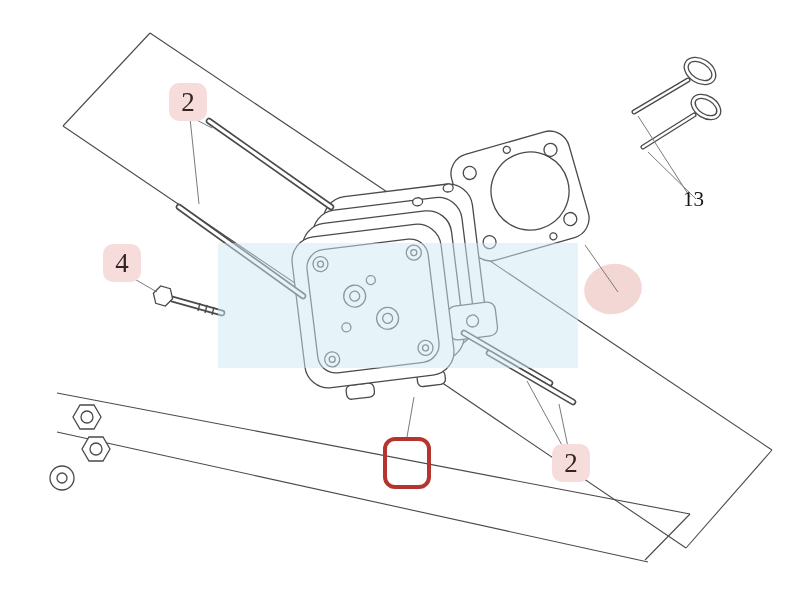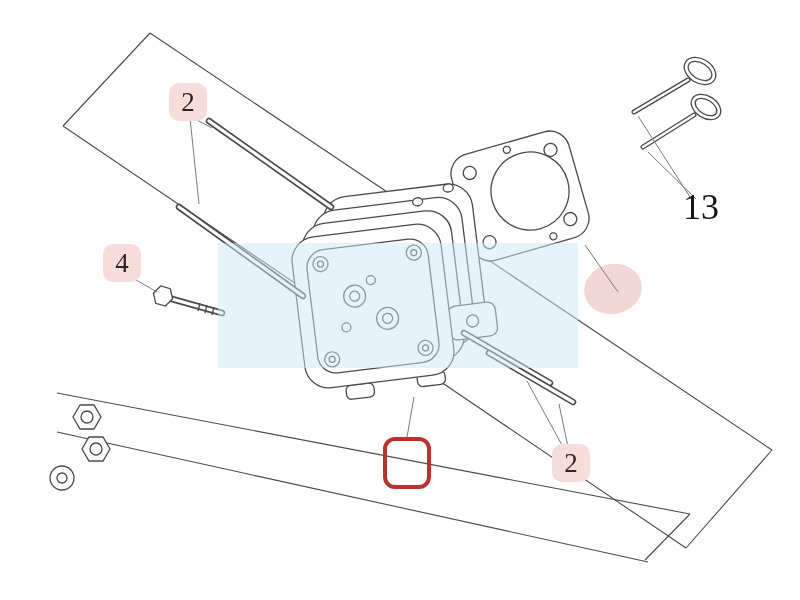--- a/index.html
+++ b/index.html
@@ -16,21 +16,21 @@
   .rodcore{stroke:#ffffff;stroke-width:3.2;fill:none;stroke-linecap:round;}
   .stem{stroke:var(--line,#4a4a4a);stroke-width:5;fill:none;stroke-linecap:round;}
   .stemcore{stroke:#ffffff;stroke-width:2.4;fill:none;stroke-linecap:round;}
   .leader{stroke:var(--leader,#7a7a7a);stroke-width:1;fill:none;}
   
   .badge{
     position:absolute;width:38px;height:38px;border-radius:10px;
     display:flex;align-items:center;justify-content:center;
     font-size:27px;line-height:1;user-select:none;
   }
-  .plain-label{position:absolute;font-size:36px;line-height:1;user-select:none;}
+  .plain-label{position:absolute;font-size:21px;line-height:1;user-select:none;}
   .sel{position:absolute;width:40px;height:44px;border:4px solid #b5352e;border-radius:12px;background:transparent;}
 </style>
 </head>
 <body>
 
 <div class="stage" style="--line: #4a4a4a; --leader: #7a7a7a;">
 
   <svg width="800" height="600" viewBox="0 0 800 600">
 
     <g class="planes">

